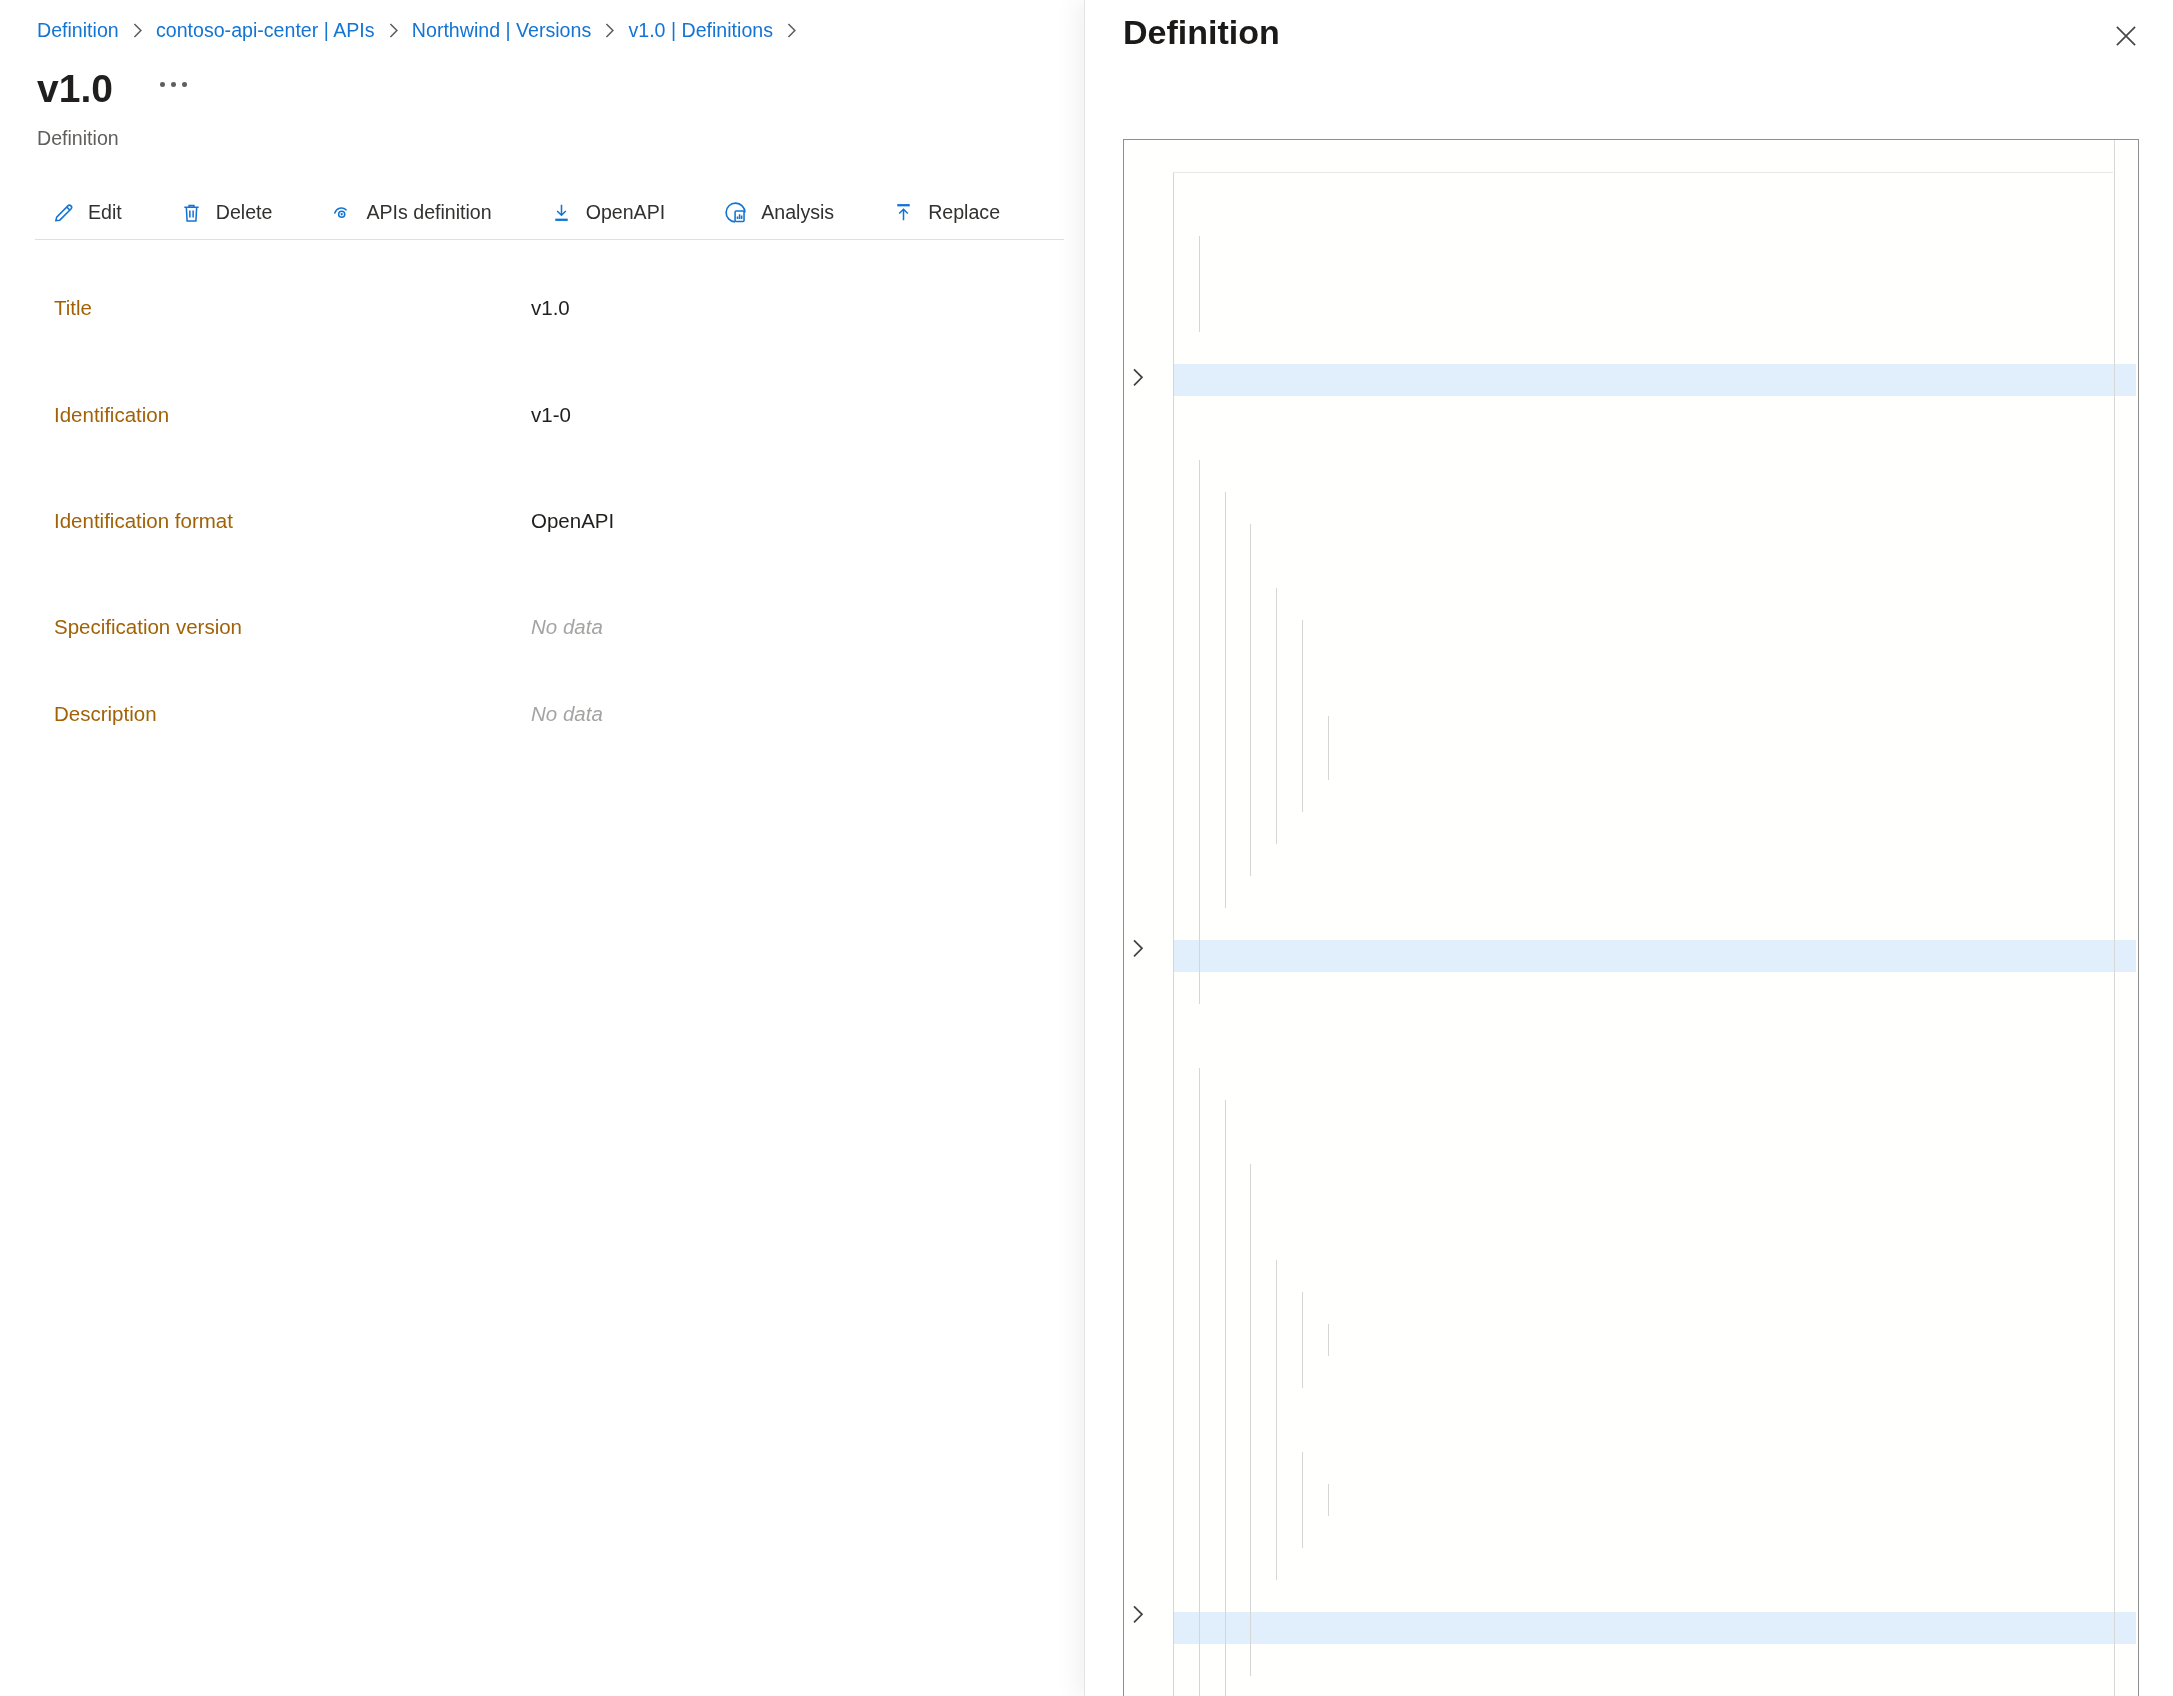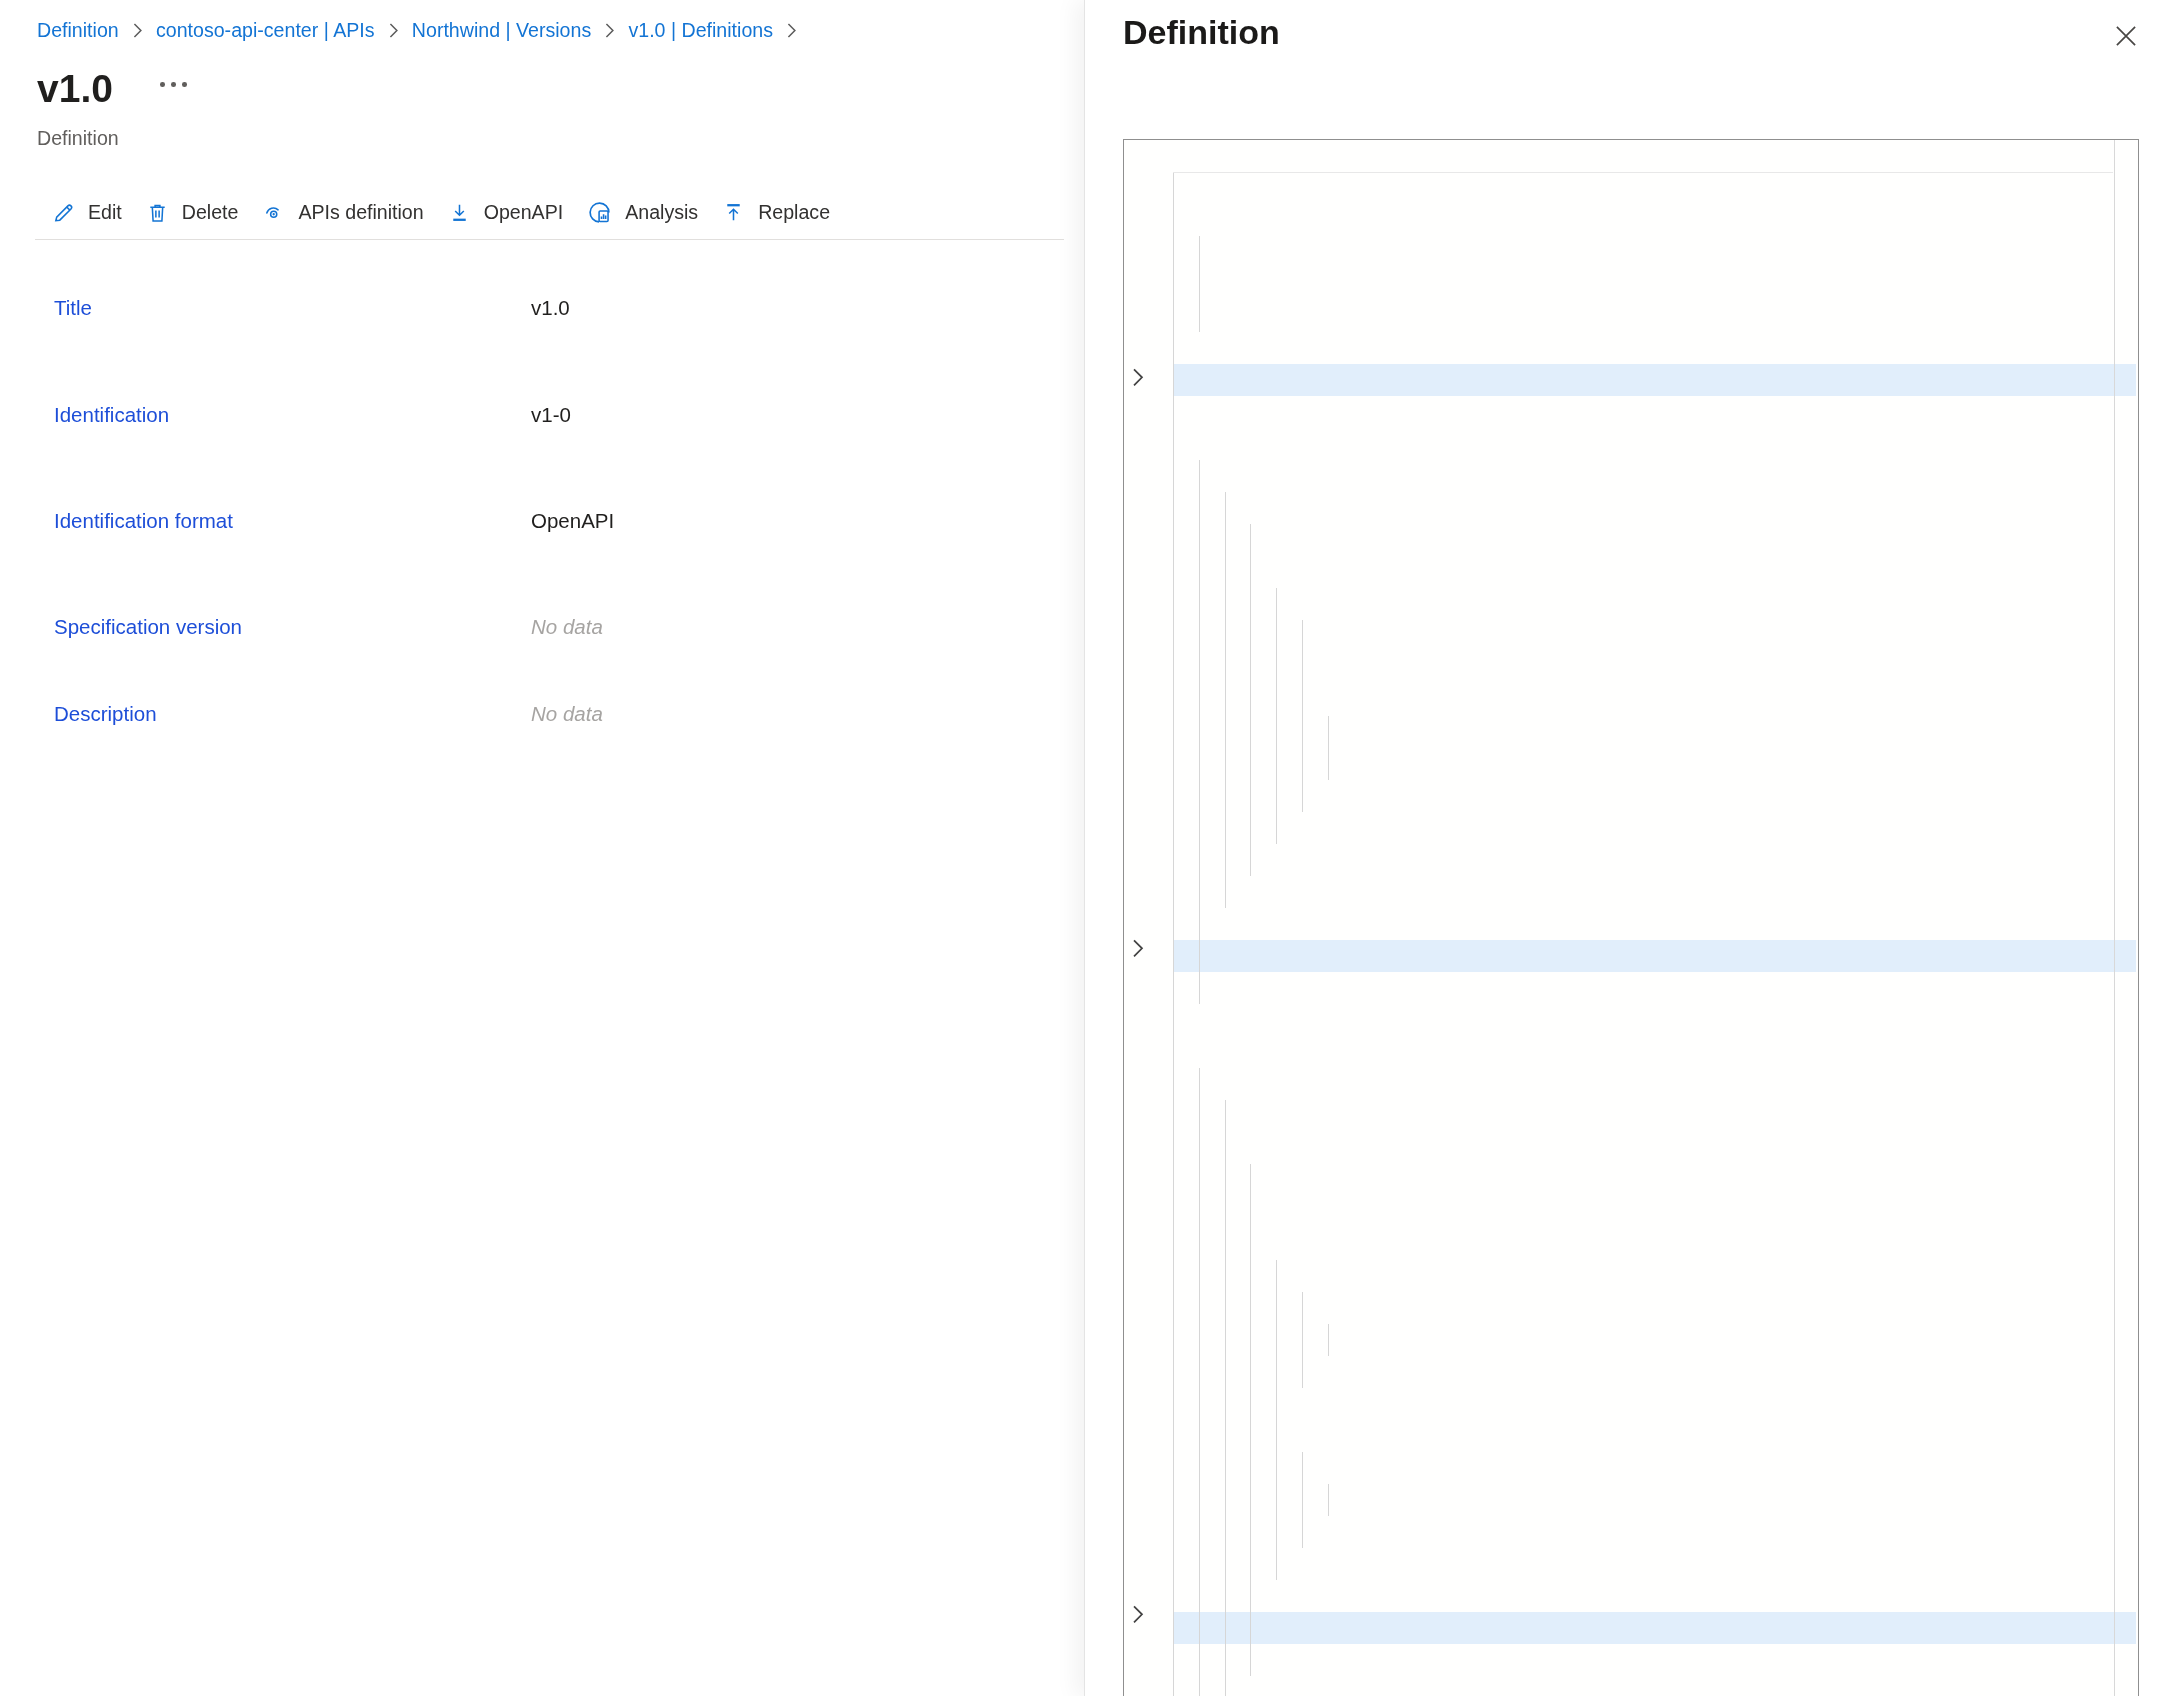--- a/index.html
+++ b/index.html
@@ -12,28 +12,28 @@
   .breadcrumb { position:absolute; left:37px; top:18.6px; display:flex; align-items:center;
                 font-size:19.6px; white-space:nowrap; }
   .crumb { color:var(--accent); cursor:pointer; }
   .crumb-sep { display:inline-flex; margin:0 14px; align-items:center; }
 
   .page-title { position:absolute; left:37px; top:67px; font-size:39px; font-weight:600; color:#201f1e; }
   .title-more { position:absolute; left:160px; top:82px; display:flex; gap:6.5px; cursor:pointer; }
   .title-more i { width:4.7px; height:4.7px; border-radius:50%; background:#605e5c; }
   .page-subtitle { position:absolute; left:37px; top:127px; font-size:19.6px; color:#605e5c; }
 
-  .toolbar { position:absolute; left:52px; top:188px; height:48px; display:flex; align-items:center; gap:24px; }
+  .toolbar { position:absolute; left:52px; top:188px; height:48px; display:flex; align-items:center; gap:58px; }
   .tb-item { display:flex; align-items:center; gap:13px; font-size:19.6px; color:#323130; cursor:pointer; }
   .tb-item svg { display:block; }
   .toolbar-divider { position:absolute; left:35px; top:239px; width:1029px; height:0.9px; background:#e1dfdd; }
 
   .props { position:absolute; left:0; top:0; }
   .prop-row { position:absolute; left:0; width:1025px; height:37px; }
-  .prop-label { position:absolute; left:54px; font-size:20.5px; color:#1d4ed8; }
+  .prop-label { position:absolute; left:54px; font-size:20.5px; color:#a16207; }
   .prop-value { position:absolute; left:531px; font-size:20.5px; color:#201f1e; }
   .prop-value.empty { color:#a6a4a2; font-style:italic; }
 
   
   .panel { position:absolute; left:1084px; top:0; width:1090px; height:1697px; background:#fff;
            border-left:0.9px solid #e4e4e4; box-shadow:-9.3px 0 20.5px rgba(0,0,0,.05); }
   .panel-title { position:absolute; left:38px; top:13px; font-size:34px; font-weight:600; color:#1b1a19; }
   .panel-close { position:absolute; right:34px; top:22.4px; width:28px; height:28px; cursor:pointer;
                  display:flex; align-items:center; justify-content:center; color:#484644; }
 

